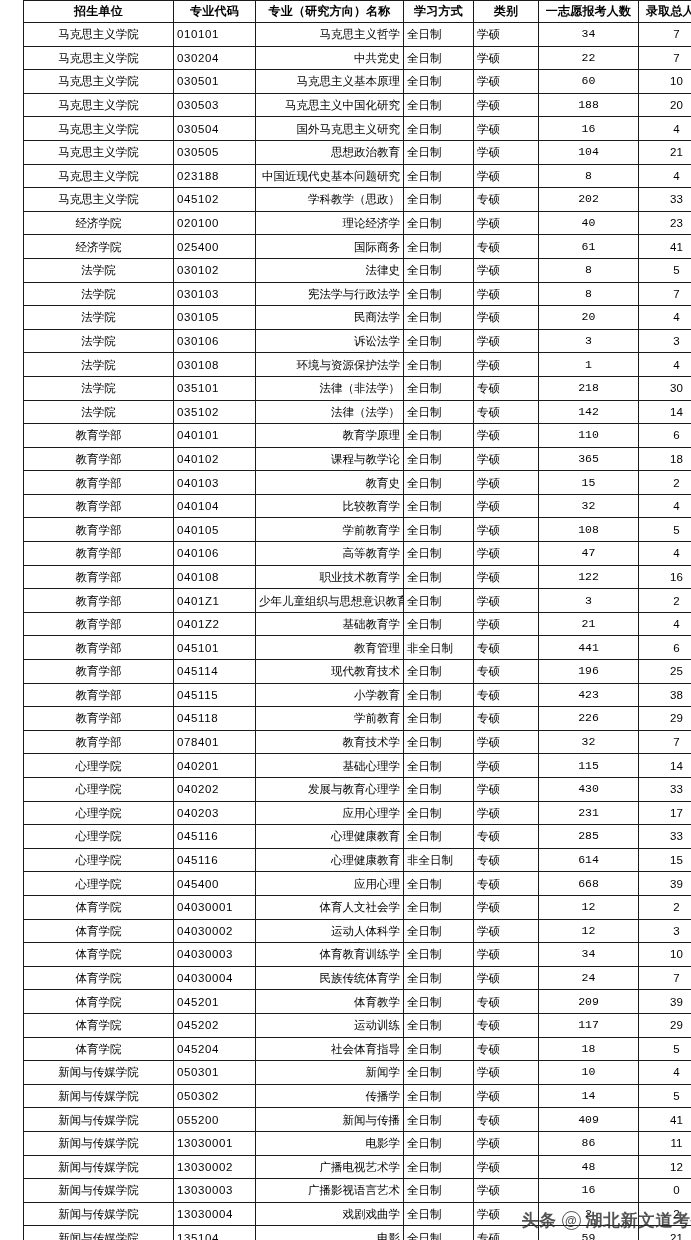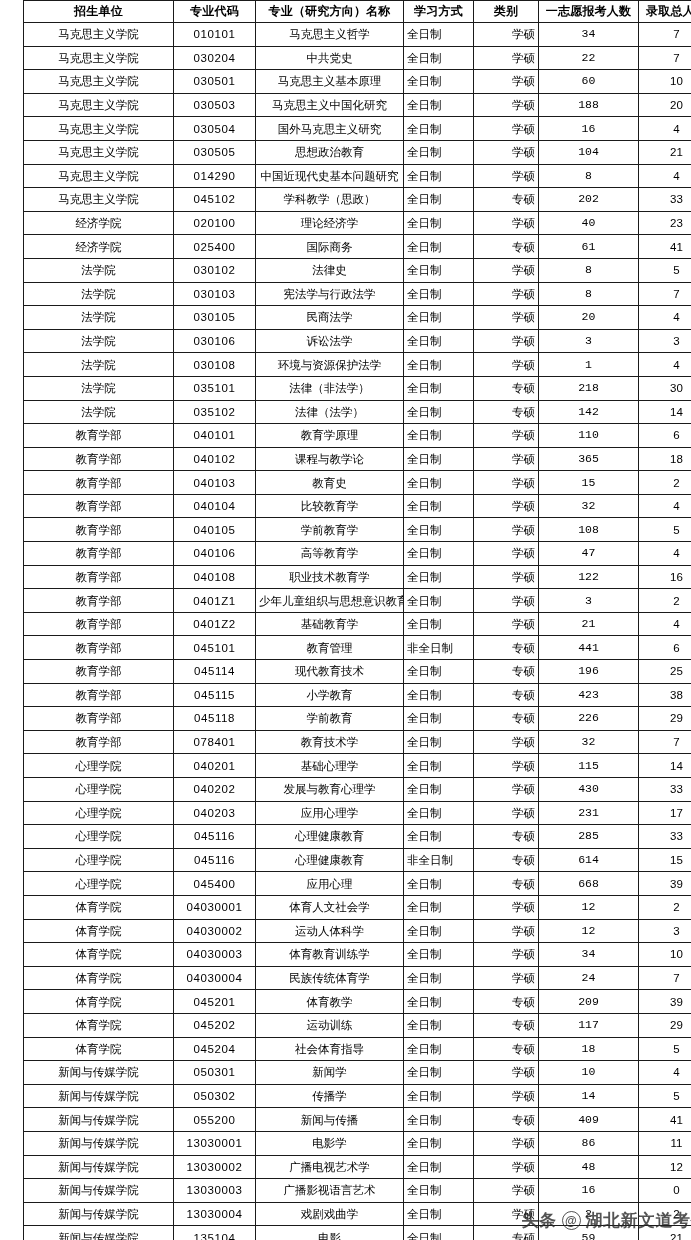--- a/index.html
+++ b/index.html
@@ -53,24 +53,24 @@
 
   table.grid thead th {
     font-weight: bold;
     text-align: center;
     height: 21px;
     font-size: 12px;
     letter-spacing: 0.2px;
   }
 
   td.col-unit  { text-align: center; margin-left: 7px; }
-  td.col-code  { text-align: center; letter-spacing: 0.6px; }
-  td.col-name  { text-align: center; padding-left: 4px; }
+  td.col-code  { text-align: left; letter-spacing: 0.6px; }
+  td.col-name  { text-align: right; padding-left: 4px; }
   td.col-mode  { text-align: left; }
-  td.col-cat   { text-align: right; }
+  td.col-cat   { text-align: left; }
   td.col-apply { text-align: center; font-family: Liberation Mono, monospace; }
   td.col-admit { text-align: center; }
 
   .watermark {
     position: absolute;
     right: 6px;
     bottom: 8px;
     display: flex;
     align-items: center;
     gap: 5px;
@@ -169,21 +169,21 @@
           <td class="col-unit">马克思主义学院</td>
           <td class="col-code">030505</td>
           <td class="col-name">思想政治教育</td>
           <td class="col-mode">全日制</td>
           <td class="col-cat">学硕</td>
           <td class="col-apply">104</td>
           <td class="col-admit">21</td>
         </tr>
         <tr>
           <td class="col-unit">马克思主义学院</td>
-          <td class="col-code">014290</td>
+          <td class="col-code">023188</td>
           <td class="col-name">中国近现代史基本问题研究</td>
           <td class="col-mode">全日制</td>
           <td class="col-cat">学硕</td>
           <td class="col-apply">8</td>
           <td class="col-admit">4</td>
         </tr>
         <tr>
           <td class="col-unit">马克思主义学院</td>
           <td class="col-code">045102</td>
           <td class="col-name">学科教学（思政）</td>

